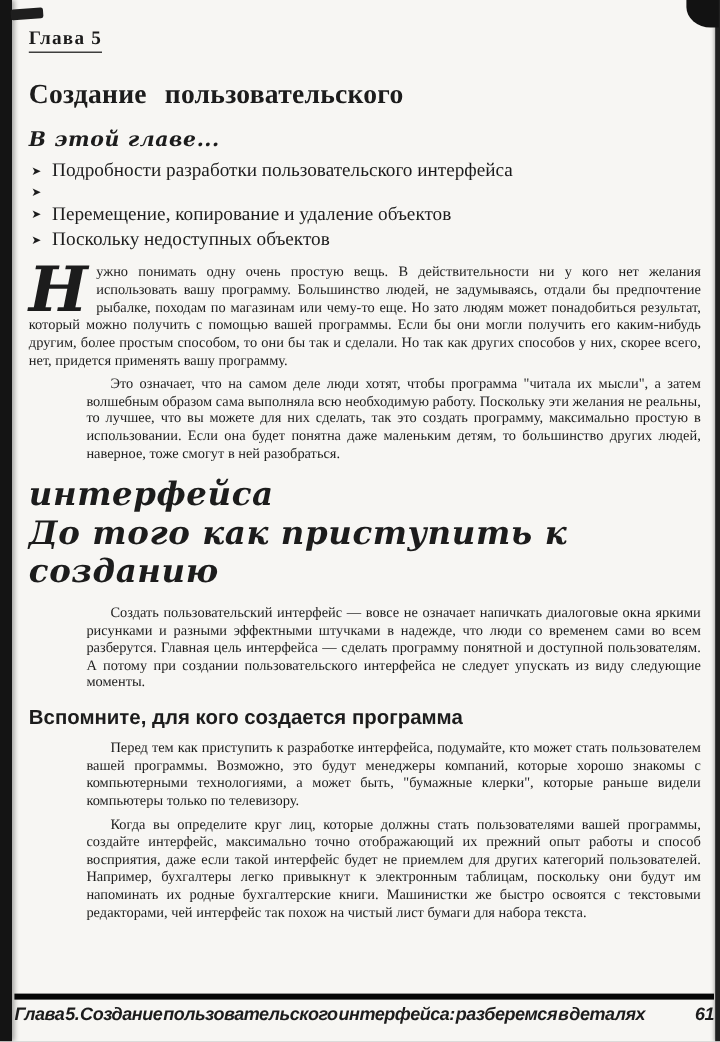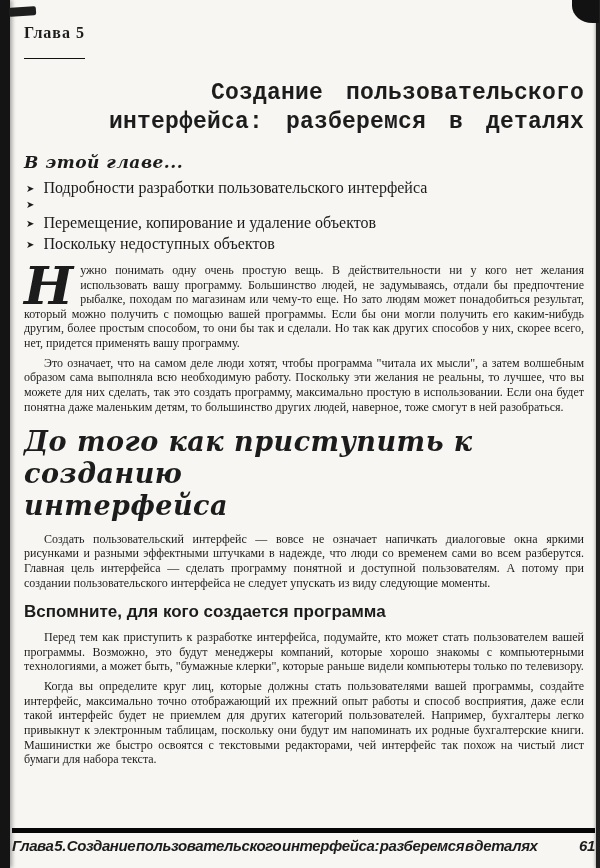--- a/index.html
+++ b/index.html
@@ -17,46 +17,45 @@
   .edge-right { position:absolute; right:0; top:0; bottom:0; width:4px; background:#202020; box-shadow:-1px 0 3px rgba(0,0,0,0.3); }
   .corner-mark-tl { position:absolute; left:9px; top:7px; width:27px; height:9px; background:#1e1e1e; transform:rotate(-4deg); border-radius:2px; }
   .corner-mark-tr { position:absolute; right:1px; top:0; width:27px; height:23px; background:#121212; border-radius:0 0 0 75%; }
 
   .content { position:absolute; left:24px; right:16px; top:24px; }
 
   .chapter-label {
     display:inline-block;
     font-weight:bold; font-size:16px; letter-spacing:1px;
     border-bottom:1.5px solid #111;
-    padding-bottom:16px;
+    padding-bottom:1px;
     margin-bottom:20px;
   }
   .page-title {
-    font-family:Liberation Mono, monospace;
+    font-family:Liberation Serif, serif;
     font-weight:bold; font-size:23px; line-height:1.28;
     word-spacing:9px; letter-spacing:0.2px;
     margin-bottom:14px;
-    text-align:right;
   }
   .intro-heading {
     font-family:"DejaVu Serif", serif;
     font-style:italic; font-weight:bold;
     font-size:17px; letter-spacing:0.5px;
     margin-bottom:7px;
   }
   .bullet-list { margin:0 0 10px 2px; }
   .bullet-row { display:flex; align-items:baseline; margin-bottom:3px; }
   .bullet-icon { font-size:10px; margin-right:9px; flex:0 0 auto; position:relative; top:-1px; }
   .bullet-text { font-size:16px; }
 
   .para {
     font-size:12px; line-height:1.22; text-align:justify;
     margin:0 0 5px 0;
   }
-  .para.indent { text-indent:20px; }
+  .para.indent { text-indent:20px;margin-left:48px; }
   .dropcap {
     float:left;
     font-family:"DejaVu Serif", serif;
     font-style:italic; font-weight:bold;
     font-size:52px; line-height:0.78;
     padding:3px 7px 0 0;
   }
 
   .section-heading {
     font-family:"DejaVu Serif", serif;
@@ -93,21 +92,20 @@
   <div class="edge-right"></div>
   <div class="corner-mark-tl"></div>
   <div class="corner-mark-tr"></div>
 
   <div class="content">
 
     <div class="chapter-label">Глава 5</div>
 
     <div class="page-title">
       <div>Создание пользовательского</div>
-      <div>интерфейса: разберемся в деталях</div>
     </div>
 
     <div class="intro-heading">В этой главе...</div>
 
     <div class="bullet-list">
       <div class="bullet-row">
         <span class="bullet-icon">➤</span>
         <span class="bullet-text">Подробности разработки пользовательского интерфейса</span>
       </div>
       <div class="bullet-row">
@@ -124,22 +122,22 @@
     </div>
 
     <p class="para">
       <span class="dropcap">Н</span>
       <span>ужно понимать одну очень простую вещь. В действительности ни у кого нет желания использовать вашу программу. Большинство людей, не задумываясь, отдали бы предпочтение рыбалке, походам по магазинам или чему-то еще. Но зато людям может понадобиться результат, который можно получить с помощью вашей программы. Если бы они могли получить его каким-нибудь другим, более простым способом, то они бы так и сделали. Но так как других способов у них, скорее всего, нет, придется применять вашу программу.</span>
     </p>
 
     <p class="para indent">Это означает, что на самом деле люди хотят, чтобы программа "читала их мысли", а затем волшебным образом сама выполняла всю необходимую работу. Поскольку эти желания не реальны, то лучшее, что вы можете для них сделать, так это создать программу, максимально простую в использовании. Если она будет понятна даже маленьким детям, то большинство других людей, наверное, тоже смогут в ней разобраться.</p>
 
     <div class="section-heading">
+      <div>интерфейса</div>
       <div>До того как приступить к созданию</div>
-      <div>интерфейса</div>
     </div>
 
     <p class="para indent">Создать пользовательский интерфейс — вовсе не означает напичкать диалоговые окна яркими рисунками и разными эффектными штучками в надежде, что люди со временем сами во всем разберутся. Главная цель интерфейса — сделать программу понятной и доступной пользователям. А потому при создании пользовательского интерфейса не следует упускать из виду следующие моменты.</p>
 
     <div class="sub-heading">Вспомните, для кого создается программа</div>
 
     <p class="para indent">Перед тем как приступить к разработке интерфейса, подумайте, кто может стать пользователем вашей программы. Возможно, это будут менеджеры компаний, которые хорошо знакомы с компьютерными технологиями, а может быть, "бумажные клерки", которые раньше видели компьютеры только по телевизору.</p>
 
     <p class="para indent">Когда вы определите круг лиц, которые должны стать пользователями вашей программы, создайте интерфейс, максимально точно отображающий их прежний опыт работы и способ восприятия, даже если такой интерфейс будет не приемлем для других категорий пользователей. Например, бухгалтеры легко привыкнут к электронным таблицам, поскольку они будут им напоминать их родные бухгалтерские книги. Машинистки же быстро освоятся с текстовыми редакторами, чей интерфейс так похож на чистый лист бумаги для набора текста.</p>
 

